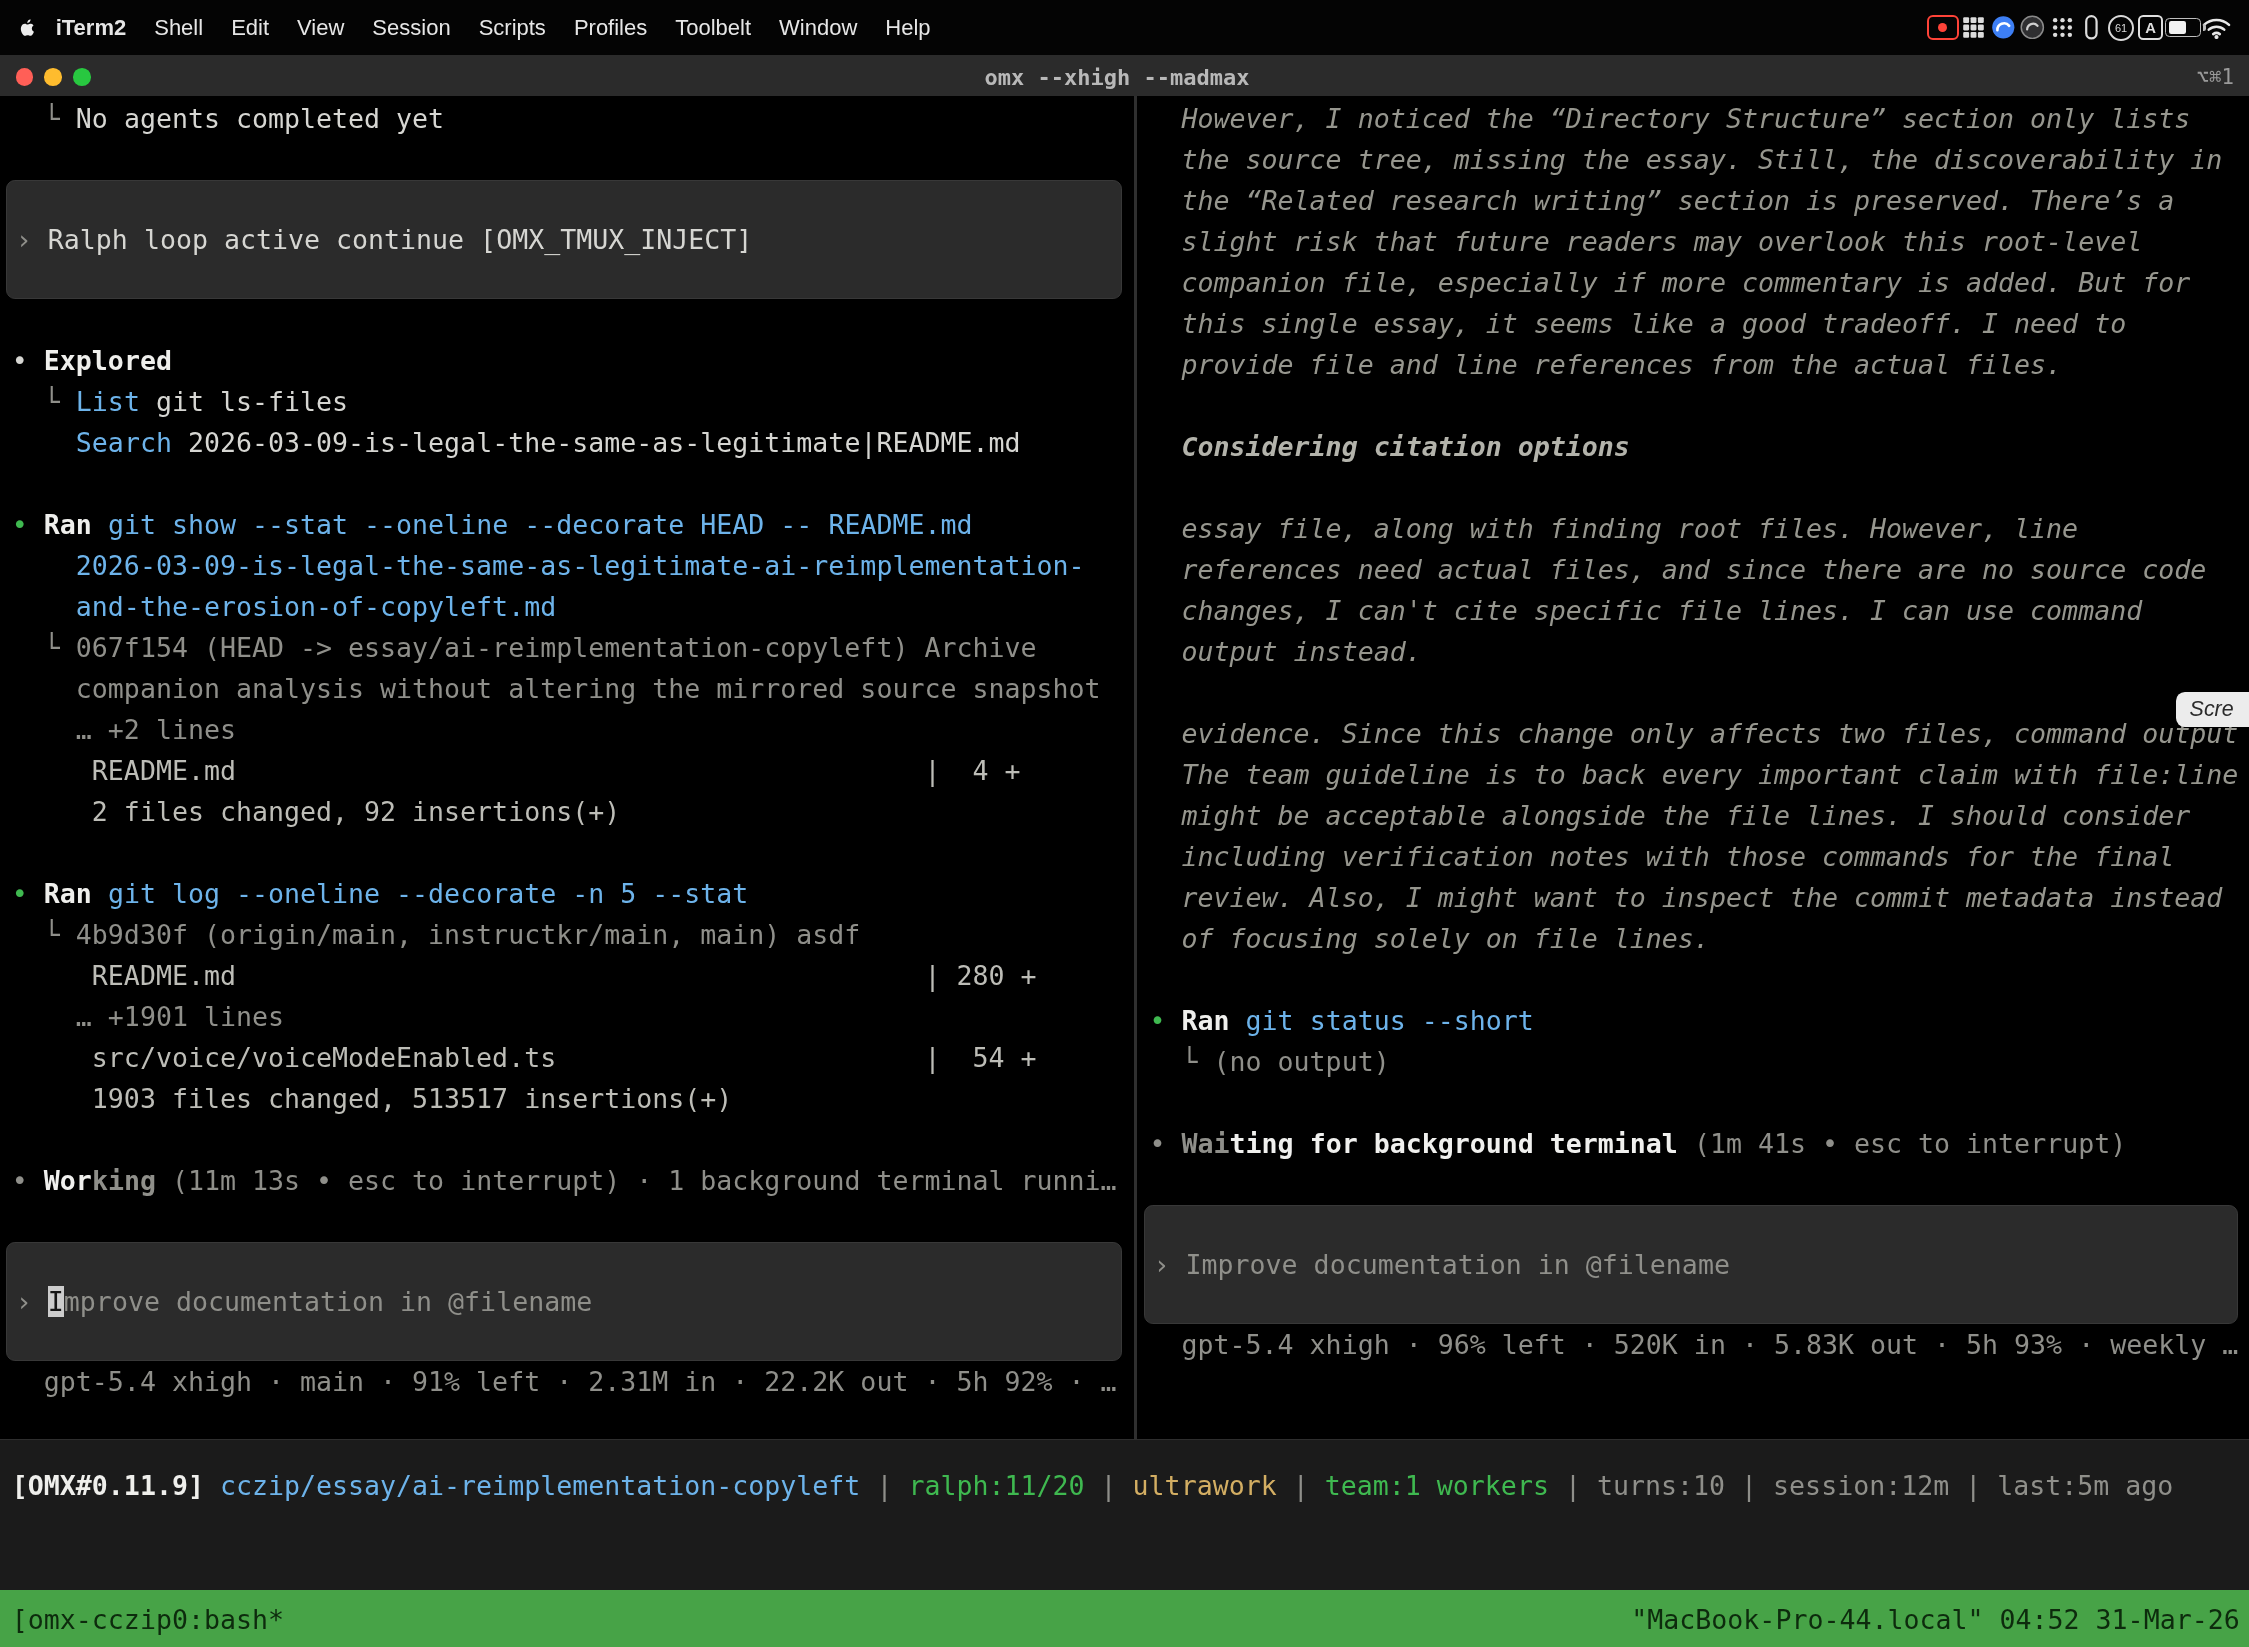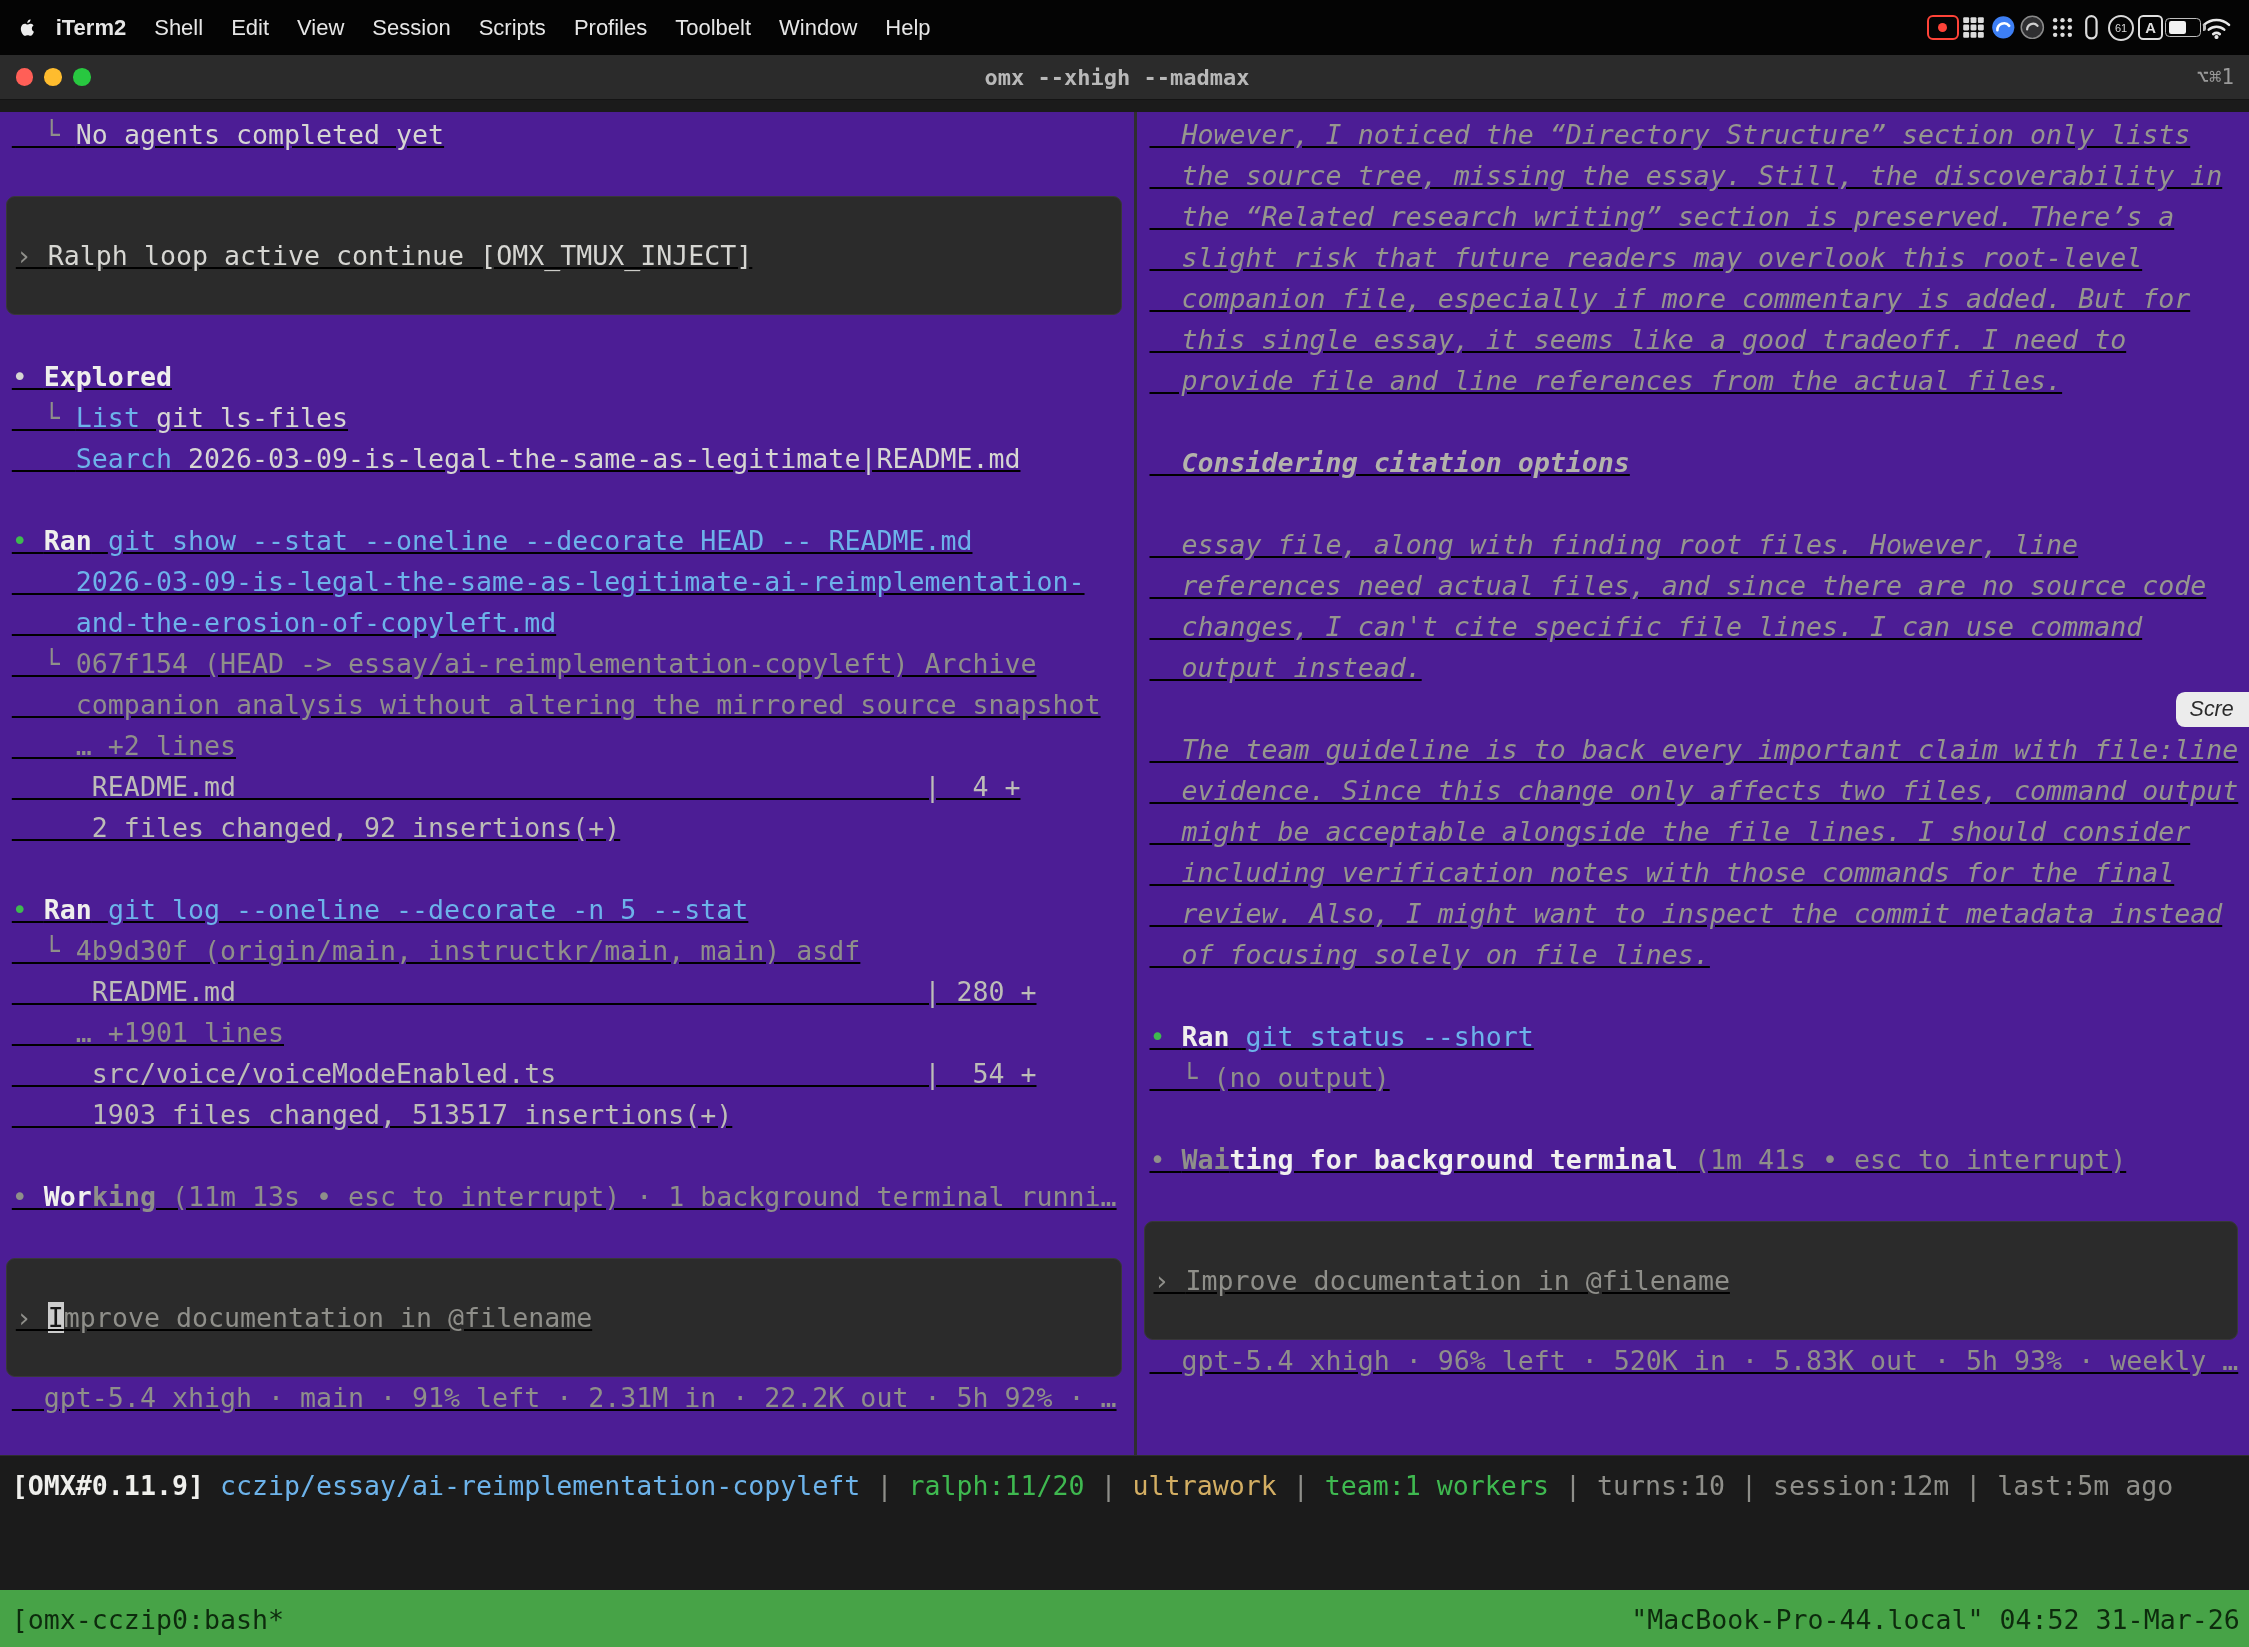--- a/index.html
+++ b/index.html
@@ -30,21 +30,21 @@
   .titlebar{position:absolute;top:55px;left:0;right:0;height:44px;background:#2b2b2b;border-bottom:0.7px solid #141414;}
   .tl{position:absolute;top:13.3px;width:17.7px;height:17.7px;border-radius:50%;}
   .tl.close{left:15.5px;background:#ff5f57;}
   .tl.min{left:44px;background:#febc2e;}
   .tl.zoom{left:73px;background:#28c840;}
   .win-title{position:absolute;left:0;right:16px;top:0;height:44px;display:flex;align-items:center;justify-content:center;
     color:#b8b8b8;font-size:22px;font-weight:600;}
   .win-shortcut{position:absolute;right:16px;top:0;height:44px;display:flex;align-items:center;color:#9a9a9a;font-size:20.7px;}
 
   
-  .panes{position:absolute;top:112px;left:0;right:0;height:1343px;display:flex;border-bottom:1.5px solid #2e2e2e;background:#4c1d95;text-decoration:underline;}
+  .panes{position:absolute;top:96px;left:0;right:0;height:1343px;display:flex;border-bottom:1.5px solid #2e2e2e;background:#000000;}
   .pane{overflow:hidden;padding:2.2px 0 0 11.8px;font-size:26.6px;line-height:41px;box-sizing:border-box;}
   .pane.left{width:1134px;}
   .pane-divider{width:3px;background:#2f2f2f;}
   .pane.right{flex:1;padding-left:12.5px;}
 
   .t-line{white-space:pre;height:41px;}
   .t-gap{height:41px;}
   .t-box{background:#2b2b2b;border:1.5px solid #383838;border-radius:8.9px;height:41px;
     margin:0 11.8px 0 -5.9px;padding:38px 5.9px 38px 8.9px;}
 
@@ -222,22 +222,22 @@
         <div class="t-line"><span class="it">  this single essay, it seems like a good tradeoff. I need to</span></div>
         <div class="t-line"><span class="it">  provide file and line references from the actual files.</span></div>
         <div class="t-gap"></div>
         <div class="t-line"><span class="ith">  Considering citation options</span></div>
         <div class="t-gap"></div>
         <div class="t-line"><span class="it">  essay file, along with finding root files. However, line</span></div>
         <div class="t-line"><span class="it">  references need actual files, and since there are no source code</span></div>
         <div class="t-line"><span class="it">  changes, I can't cite specific file lines. I can use command</span></div>
         <div class="t-line"><span class="it">  output instead.</span></div>
         <div class="t-gap"></div>
+        <div class="t-line"><span class="it">  evidence. Since this change only affects two files, command output</span></div>
         <div class="t-line"><span class="it">  The team guideline is to back every important claim with file:line</span></div>
-        <div class="t-line"><span class="it">  evidence. Since this change only affects two files, command output</span></div>
         <div class="t-line"><span class="it">  might be acceptable alongside the file lines. I should consider</span></div>
         <div class="t-line"><span class="it">  including verification notes with those commands for the final</span></div>
         <div class="t-line"><span class="it">  review. Also, I might want to inspect the commit metadata instead</span></div>
         <div class="t-line"><span class="it">  of focusing solely on file lines.</span></div>
         <div class="t-gap"></div>
         <div class="t-line"><span class="green">• </span><span class="b bright">Ran</span><span class="fg"> </span><span class="blue">git status --short</span></div>
         <div class="t-line"><span class="dim">  └ (no output)</span></div>
         <div class="t-gap"></div>
         <div class="t-line"><span class="dim">• </span><span class="wsd">Wai</span><span class="wsh">ting for background terminal</span><span class="dim"> (1m 41s • esc to interrupt)</span></div>
         <div class="t-gap"></div>

